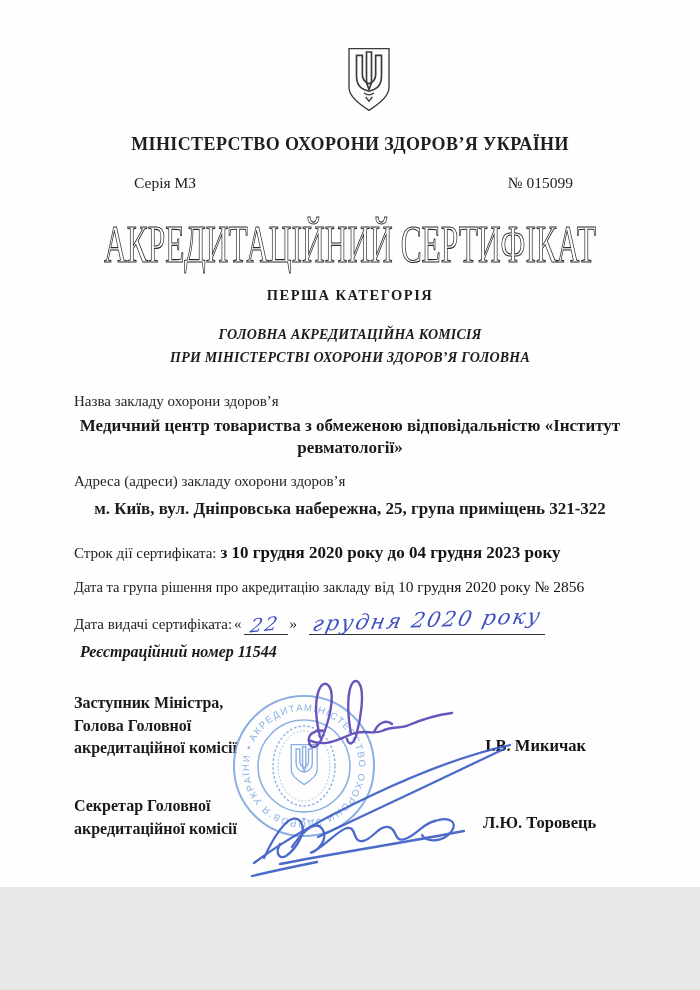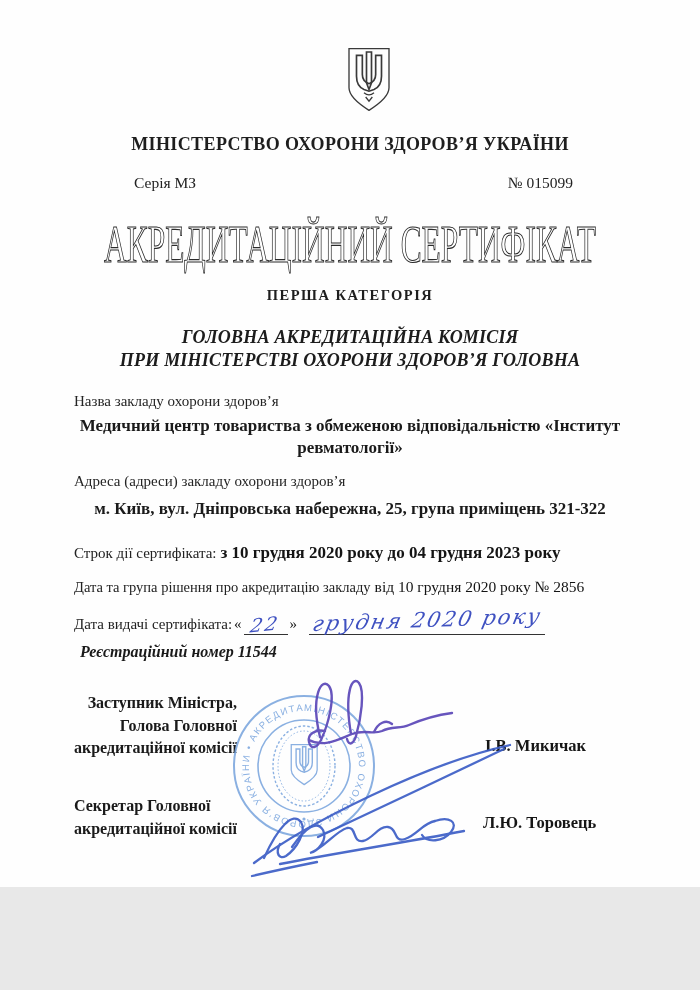--- a/index.html
+++ b/index.html
@@ -8,21 +8,21 @@
     background:#fefefe;overflow:hidden;
     font-family:"Liberation Serif","DejaVu Serif",serif;color:#222;
   }
   .abs{position:absolute;}
   .center{left:0;width:700px;text-align:center;}
   .ministry{top:134px;font-size:18px;font-weight:bold;letter-spacing:.4px;color:#1e1e1e;}
   .series-label{top:174px;left:134px;font-size:15.5px;}
   .cert-number{top:174px;left:463px;width:110px;text-align:right;font-size:15.5px;}
   .outline-title-svg{top:208px;left:0;}
   .category{top:287px;font-size:14.5px;font-weight:bold;letter-spacing:1.5px;color:#1e1e1e;}
-  .commission{font-size:18px;font-weight:bold;font-style:italic;color:#1c1c1c;letter-spacing:.2px;}
+  .commission{font-size:14px;font-weight:bold;font-style:italic;color:#1c1c1c;letter-spacing:.2px;}
   .comm1{top:327px;}
   .comm2{top:350px;}
   .field-label{font-size:15px;color:#242424;}
   .lbl-name{top:393px;left:74px;}
   .facility-name{top:415px;left:60px;width:580px;text-align:center;font-size:17px;font-weight:bold;line-height:22px;color:#1a1a1a;}
   .lbl-addr{top:473px;left:74px;}
   .address{top:499px;font-size:17px;font-weight:bold;color:#1a1a1a;}
   .inline-line{left:74px;white-space:nowrap;}
   .validity{top:543px;}
   .decision{top:578px;}
@@ -36,21 +36,21 @@
   .day-slot{display:inline-block;width:44px;border-bottom:1.2px solid #333;text-align:center;position:relative;}
   .rest-slot{display:inline-block;width:236px;border-bottom:1.2px solid #333;margin-left:10px;text-align:center;position:relative;}
   .handwriting{
     font-family:"DejaVu Serif",serif;font-style:italic;color:#3f51c1;
     display:inline-block;transform:skewX(-14deg) rotate(-2deg);letter-spacing:2px;
   }
   .hand-day{font-size:19px;transform:skewX(-16deg) rotate(-6deg) translateY(1px);}
   .hand-rest{font-size:21px;position:relative;top:-2px;}
   .reg-number{top:643px;left:80px;font-size:16px;font-weight:bold;font-style:italic;color:#1a1a1a;}
   .sig-title{left:74px;font-size:16px;font-weight:bold;line-height:22.5px;color:#1a1a1a;}
-  .sig1-title{top:692px;text-align:right;}
+  .sig1-title{top:692px;}
   .sig2-title{top:795px;}
   .sig-name{font-size:16.5px;font-weight:bold;color:#161616;}
   .name1{top:736px;left:485px;}
   .name2{top:813px;left:483px;}
   .stamp{top:691px;left:229px;opacity:.88;}
   .pen1{top:673px;left:272px;}
   .pen2{top:731px;left:222px;}
 </style>
 </head>
 <body>

